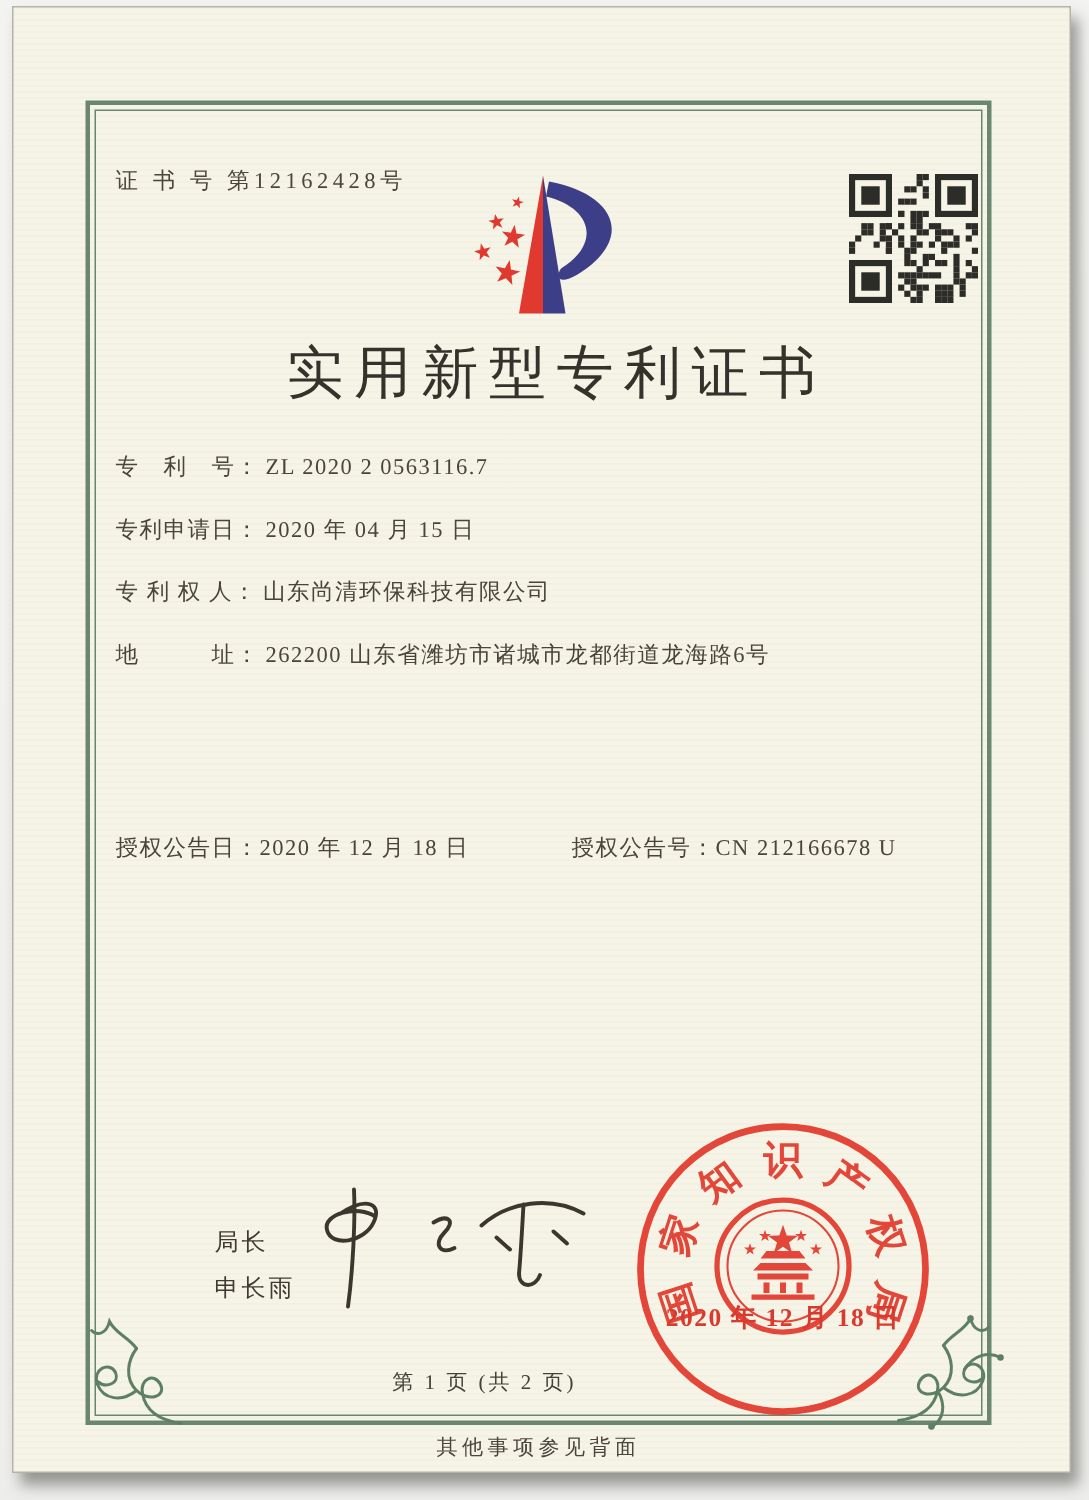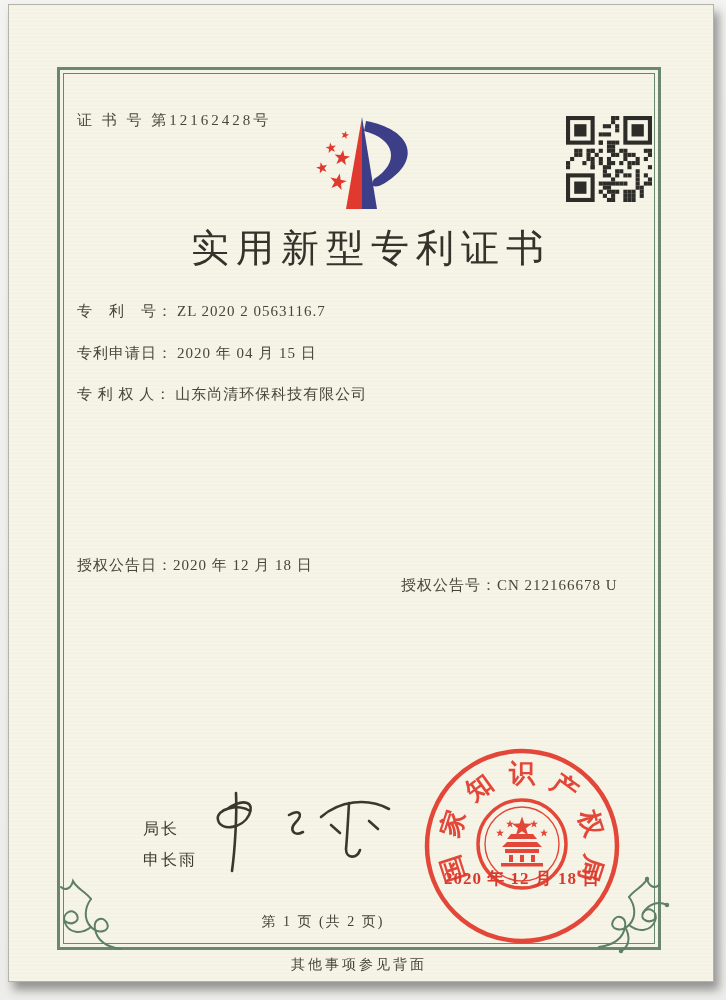--- a/index.html
+++ b/index.html
@@ -17,21 +17,21 @@
   .frame-inner { position:absolute; inset:3px; border:1px solid #68876e; }
   .cert-no { position:absolute; left:68px; top:106px; font-size:15px; letter-spacing:3px; color:#4c463d; }
   .logo { position:absolute; left:275px; top:104px; width:160px; height:102px; }
   .qr { position:absolute; left:557px; top:111px; width:86px; height:86px; }
   .title { position:absolute; left:48px; top:218px; width:628px; text-align:center;
     font-size:38px; letter-spacing:7px; color:#35312b; font-weight:500; }
   .fields { position:absolute; left:68px; top:297px; width:570px; }
   .field-row { height:26px; margin-bottom:15.5px; font-size:15px; color:#4a443c; letter-spacing:1px; white-space:nowrap; }
   .field-row .lb { margin-right:4px; }
   .grant-row { position:absolute; left:68px; top:551px; width:570px; font-size:15px; color:#4a443c; letter-spacing:1px; }
-  .grant-no { position:absolute; left:324px; top:0;margin-top:20px; }
+  .grant-no { position:absolute; left:304px; top:0; }
   .paras { position:absolute; left:68px; top:592px; width:568px; font-size:15px;
     line-height:27px; color:#46413a; text-align:justify; letter-spacing:1.2px; }
   .paras p { text-indent:2em; }
   .commissioner { position:absolute; left:87px; top:808px; font-size:16px; color:#3f3b33; letter-spacing:2px; line-height:31px;margin-left:47px; }
   .sig { position:absolute; left:188px; top:782px; width:210px; height:95px; }
   .seal { position:absolute; left:408px; top:736px; width:210px; height:210px; opacity:0.93; }
   .seal-date { position:absolute; left:393px; top:862px; width:240px; text-align:center;
     font-size:17px; color:#d93a2e; letter-spacing:1px; font-weight:600; }
   .page-info { position:absolute; left:48px; top:908px; width:532px; text-align:center;
     font-size:14px; color:#44403a; letter-spacing:2px; }
@@ -191,20 +191,21 @@
       <rect x="48" y="24" width="4" height="4" fill="#2c2c28"></rect>
       <rect x="24" y="48" width="4" height="4" fill="#2c2c28"></rect>
     </svg>
 
   <div class="title">实用新型专利证书</div>
 
   <div class="fields">
     <div class="field-row"><span class="lb">专　利　号：</span><span>ZL 2020 2 0563116.7</span></div>
     <div class="field-row"><span class="lb">专利申请日：</span><span>2020 年 04 月 15 日</span></div>
     <div class="field-row"><span class="lb">专 利 权 人：</span><span>山东尚清环保科技有限公司</span></div>
+    <div class="field-row"><span class="lb">地　　　址：</span><span>262200 山东省潍坊市诸城市龙都街道龙海路6号</span></div>
   </div>
 
   <div class="grant-row">
     <span><span>授权公告日：</span><span>2020 年 12 月 18 日</span></span>
     <span class="grant-no"><span>授权公告号：</span><span>CN 212166678 U</span></span>
   </div>
 
 
   <div class="commissioner">
     <div>局长</div>

